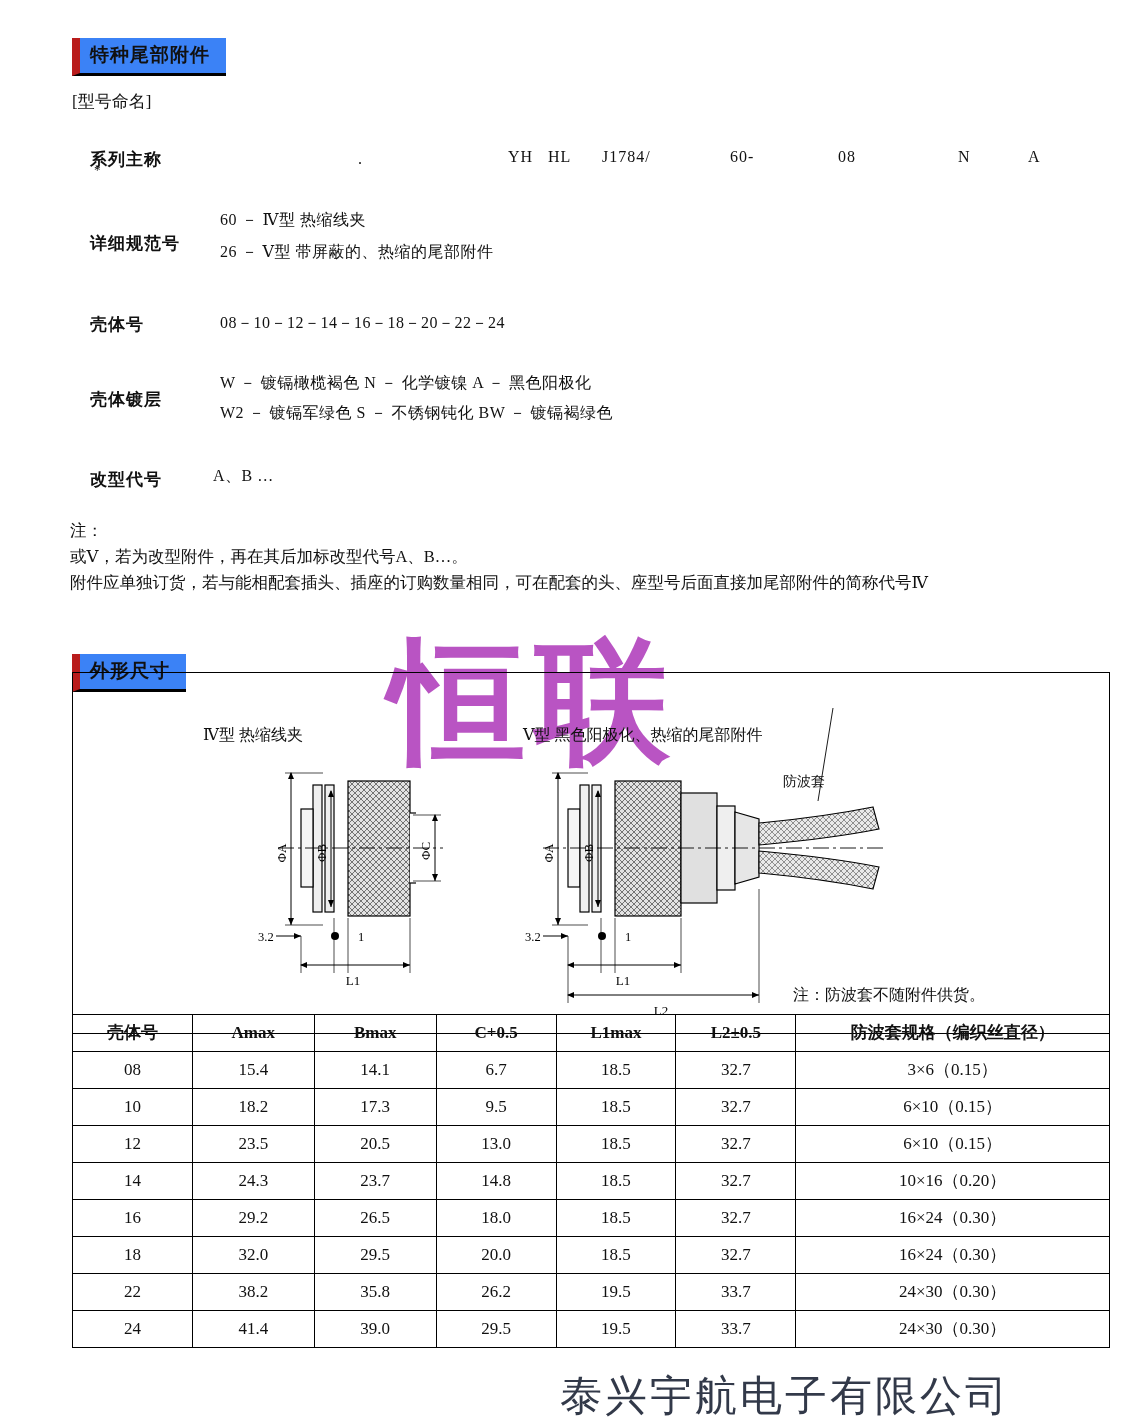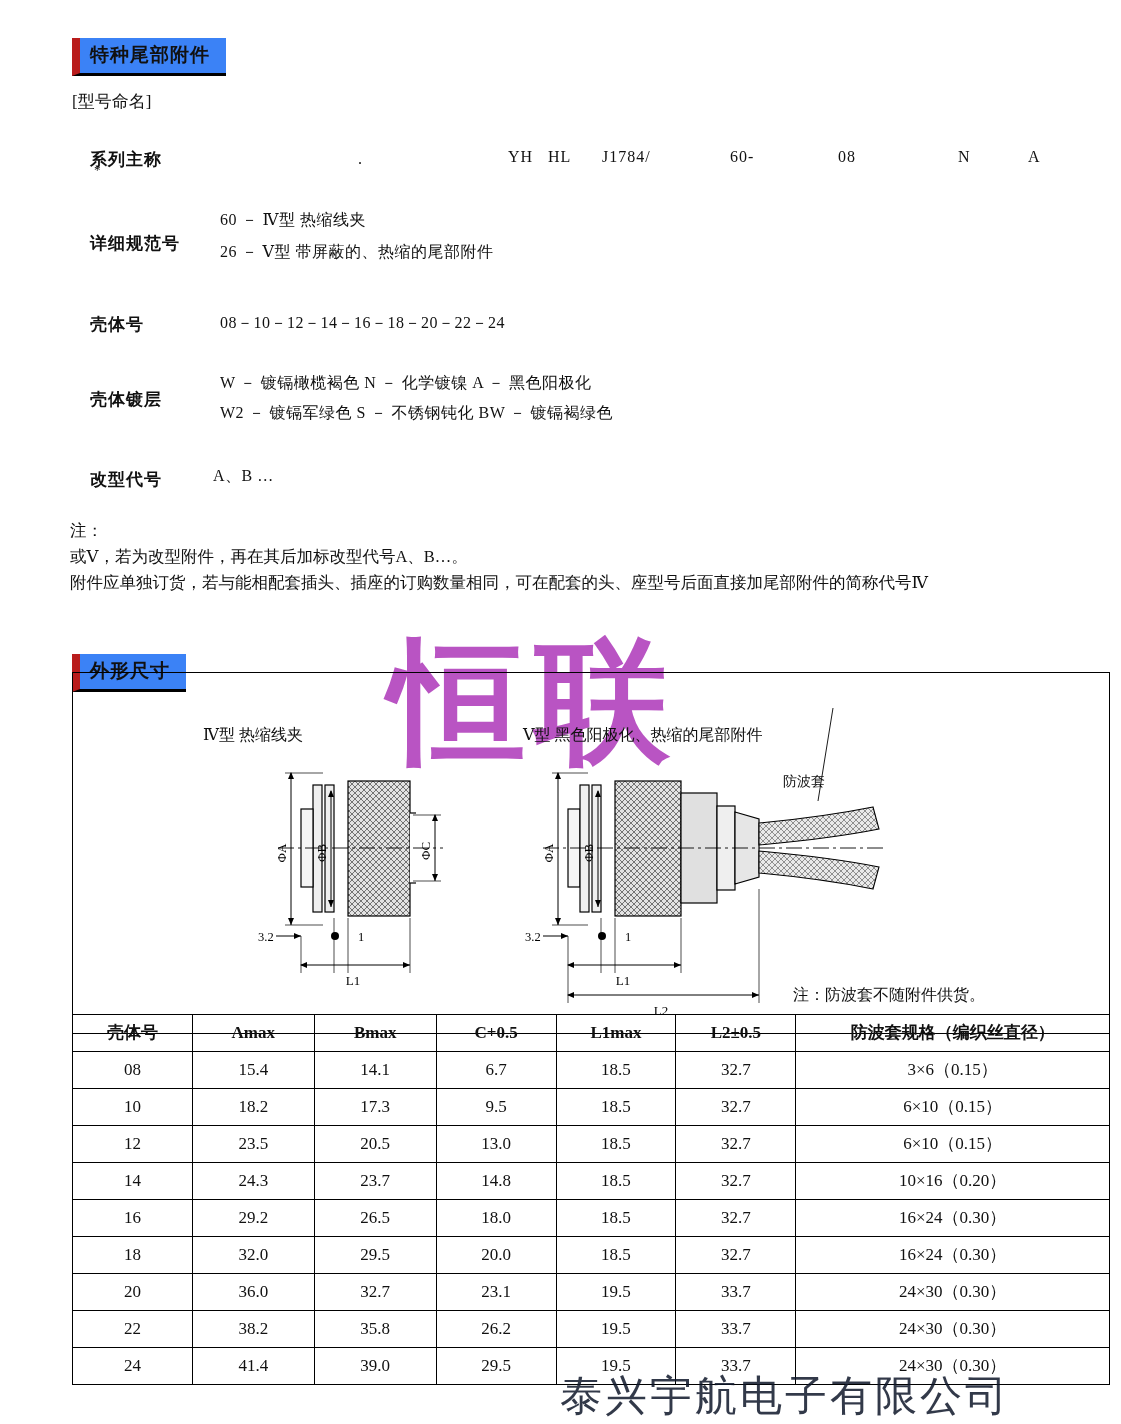--- a/index.html
+++ b/index.html
@@ -413,29 +413,20 @@
       <tr>
         <td>18</td>
         <td>32.0</td>
         <td>29.5</td>
         <td>20.0</td>
         <td>18.5</td>
         <td>32.7</td>
         <td>16×24（0.30）</td>
       </tr>
       <tr>
-        <td>20</td>
-        <td>36.0</td>
-        <td>32.7</td>
-        <td>23.1</td>
-        <td>19.5</td>
-        <td>33.7</td>
-        <td>24×30（0.30）</td>
-      </tr>
-      <tr>
         <td>22</td>
         <td>38.2</td>
         <td>35.8</td>
         <td>26.2</td>
         <td>19.5</td>
         <td>33.7</td>
         <td>24×30（0.30）</td>
       </tr>
       <tr>
         <td>24</td>

